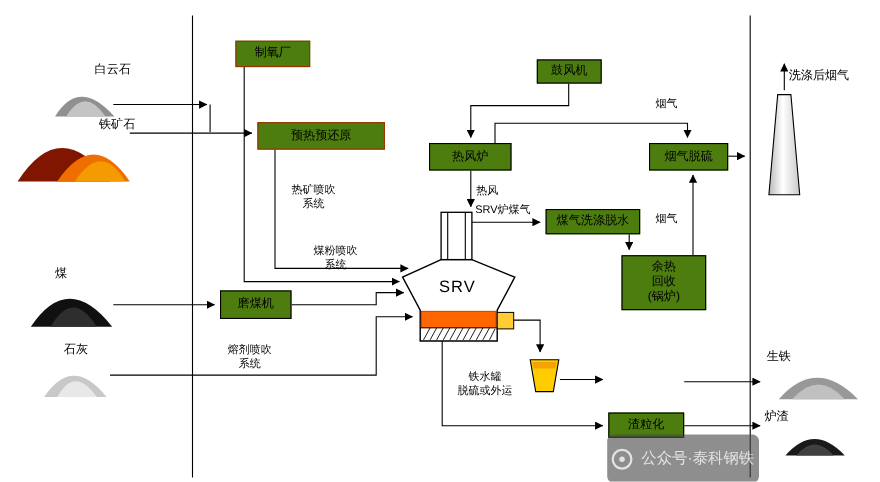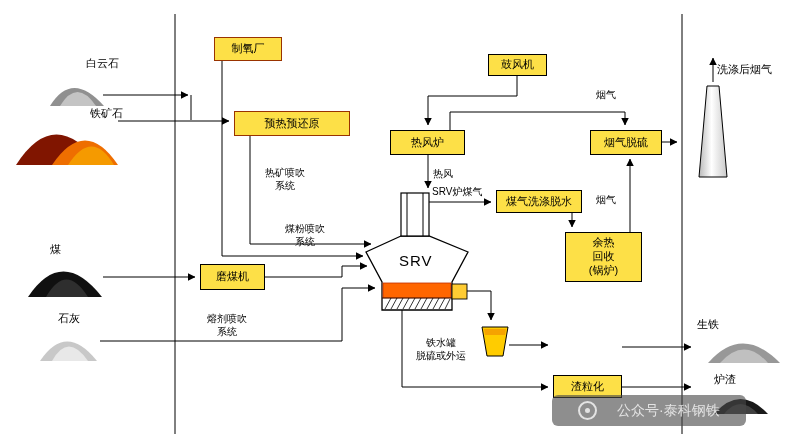--- a/index.html
+++ b/index.html
@@ -2,32 +2,32 @@
 <html><head>
 <meta charset="utf-8">
 <style>
   html,body{margin:0;padding:0;background:#fff;}
   #stage{
     position:relative;width:800px;height:438px;background:#fff;overflow:hidden;
     font-family:"Liberation Sans",sans-serif;color:#000;
   }
   #diagram-svg{position:absolute;left:0;top:0;}
   .pbox{
-    position:absolute;box-sizing:border-box;background:#fde047;border:1px solid #000;
+    position:absolute;box-sizing:border-box;background:#4d7c0f;border:1px solid #000;
     display:flex;align-items:center;justify-content:center;text-align:center;
     font-size:11px;line-height:1.25;white-space:pre-line;
   }
   .pbox.accent{border:1.5px solid #993300;}
   .lbl{position:absolute;font-size:11px;line-height:1.3;white-space:pre-line;}
   .lbl.center{text-align:center;}
   .lbl.small{font-size:10px;}
   .srv-label{position:absolute;font-size:15px;letter-spacing:1px;}
   .watermark{
-    position:absolute;left:552px;top:395px;height:31px;box-sizing:border-box;
-    display:flex;align-items:center;gap:20px;padding:0 26px;
+    position:absolute;left:552px;top:395px;height:44px;box-sizing:border-box;
+    display:flex;align-items:center;gap:8px;padding:0 4px;
     background:rgba(72,72,72,.62);border-radius:6px;color:#e3e3e3;font-size:14px;
   }
   .lens{width:15px;height:15px;border:2px solid #e3e3e3;border-radius:50%;
     display:flex;align-items:center;justify-content:center;flex:0 0 auto;}
   .lens-dot{width:5px;height:5px;background:#e3e3e3;border-radius:50%;}
 </style>
 </head>
 <body>
 
 <div id="stage">
@@ -145,21 +145,21 @@
   <div class="lbl center small" style="left:198px;top:312px;width:58px;">熔剂喷吹
 系统</div>
   <div class="lbl small" style="left:433px;top:167px;">热风</div>
   <div class="lbl small" style="left:432px;top:185px;">SRV炉煤气</div>
   <div class="lbl small" style="left:596px;top:88px;">烟气</div>
   <div class="lbl small" style="left:596px;top:193px;">烟气</div>
   <div class="lbl" style="left:717px;top:62px;">洗涤后烟气</div>
   <div class="lbl center small" style="left:408px;top:336px;width:66px;">铁水罐
 脱硫或外运</div>
   <div class="lbl" style="left:697px;top:317px;">生铁</div>
-  <div class="lbl" style="left:695px;top:372px;margin-left:19px;">炉渣</div>
+  <div class="lbl" style="left:695px;top:372px;">炉渣</div>
 
   <div class="srv-label" style="left:399px;top:252px;">SRV</div>
 
   <div class="watermark">
     <span class="lens">
         <span class="lens-dot"></span>
       </span>
     <span>公众号·泰科钢铁</span>
   </div>
 

